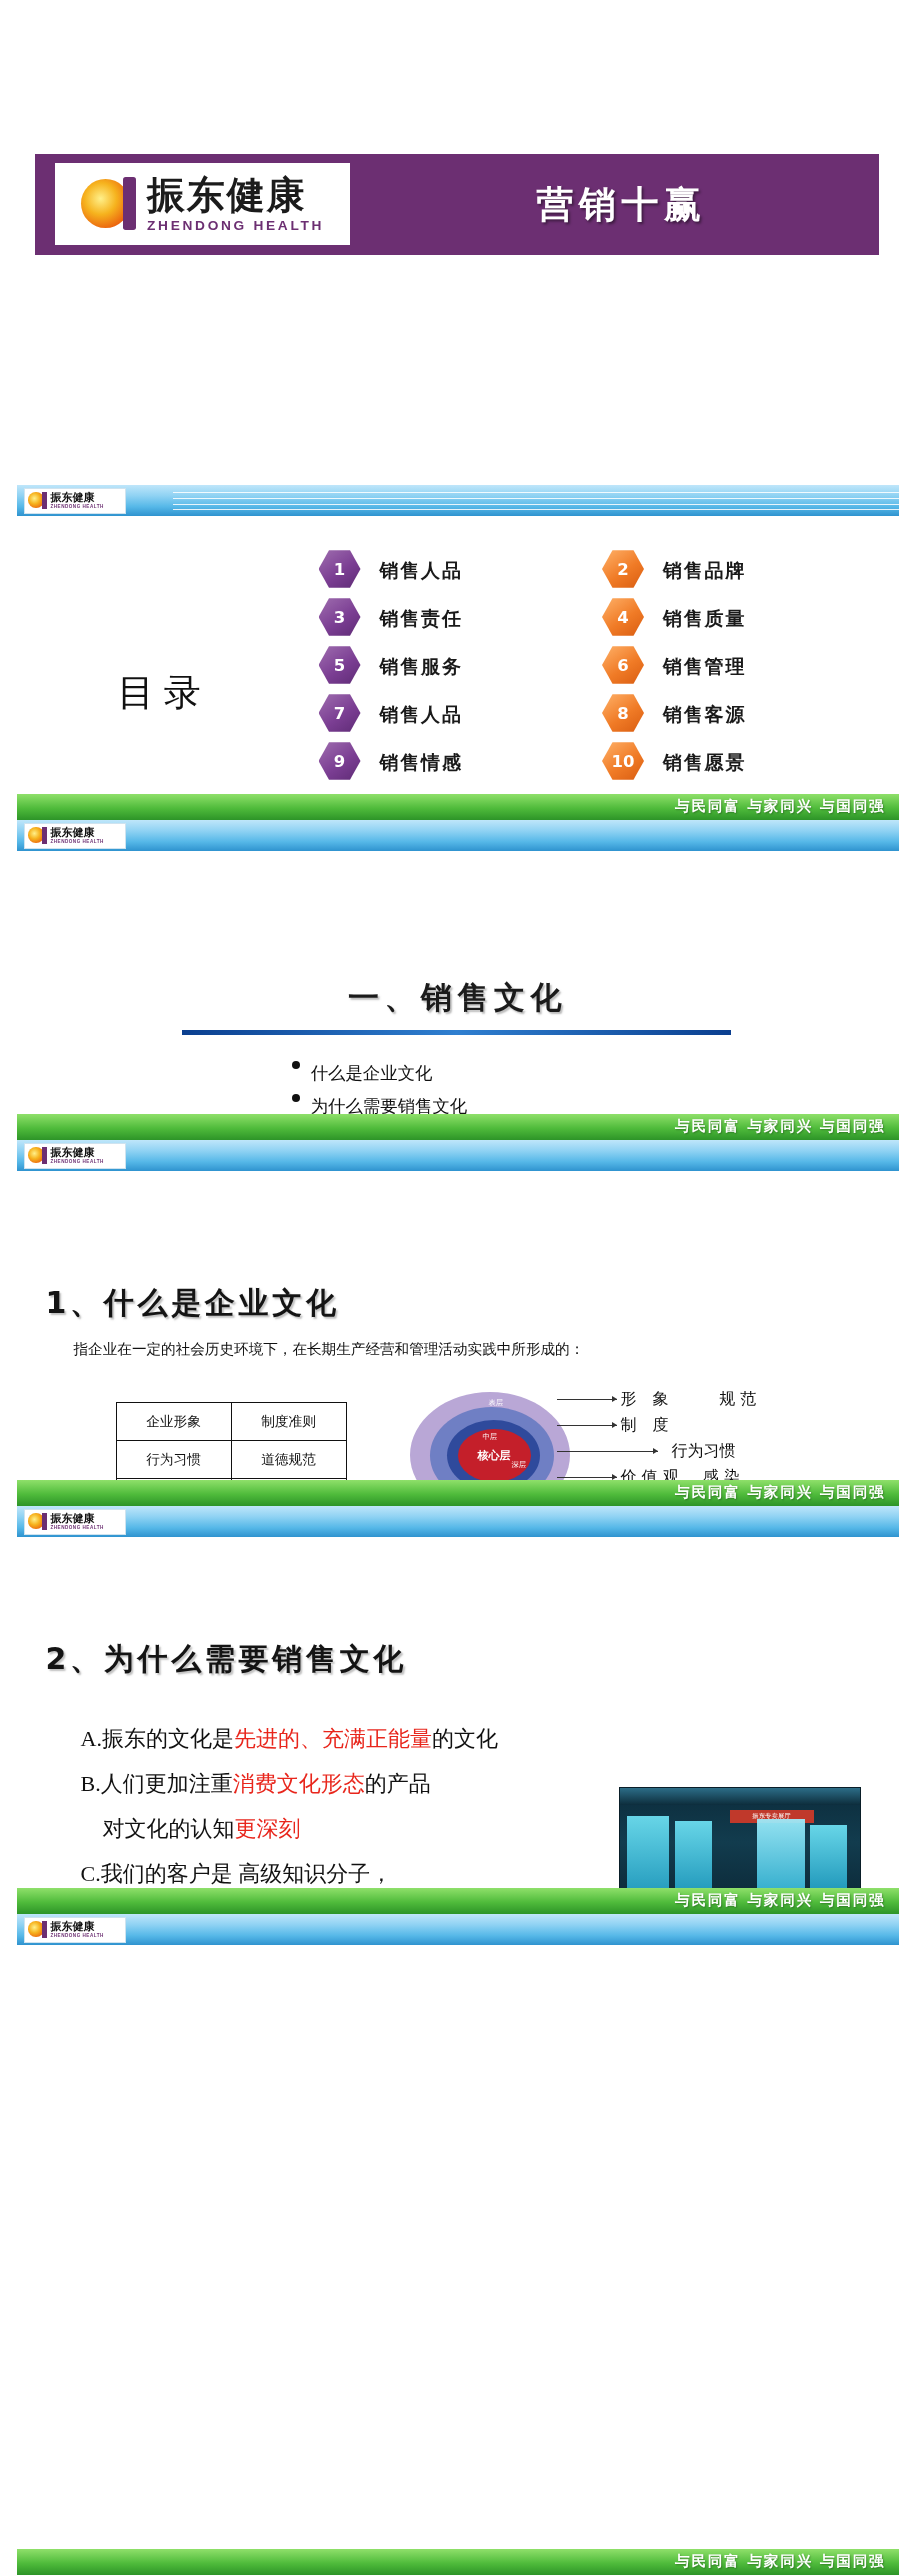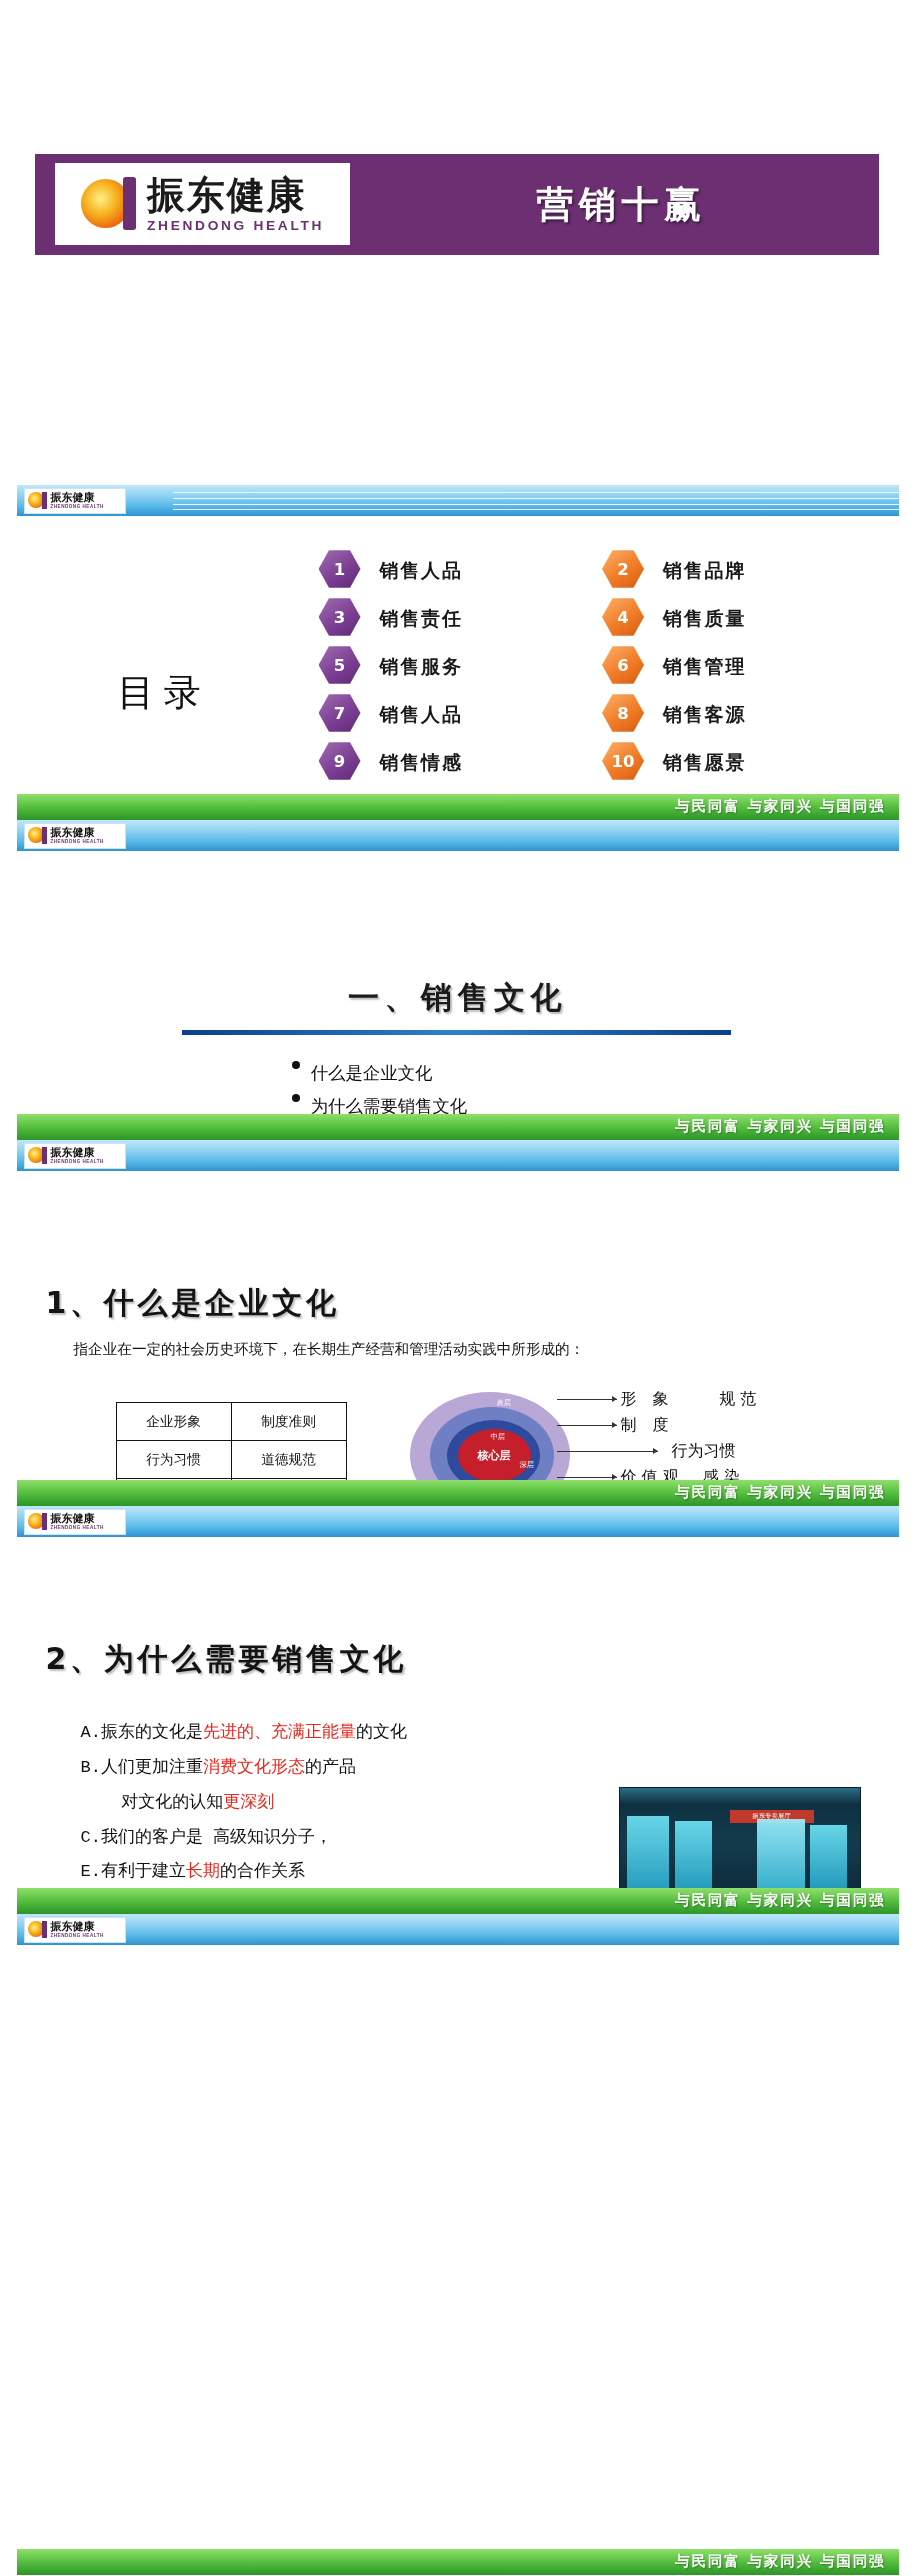--- a/index.html
+++ b/index.html
@@ -214,42 +214,42 @@
     background: #2f4a9c;
   }
   .venn .c4 {
     position: absolute; left: 48px; top: 37px; width: 73px; height: 53px; border-radius: 50%;
     background: #c41f2a;
     display: flex; align-items: center; justify-content: center;
     color: #fff; font-size: 11px; font-weight: bold;
     font-family: "DejaVu Sans", sans-serif;
   }
   .venn .lab {
-    position: absolute; font-size: 7.3px; color: #fff; font-family: "DejaVu Sans", sans-serif; margin-left: 8px;
+    position: absolute; font-size: 7.3px; color: #fff; font-family: "DejaVu Sans", sans-serif;
   }
   .venn-right {
     position: absolute; left: 604px; top: 154px; width: 256px;
     font-size: 16px; color: #111; font-family: "DejaVu Sans", sans-serif;
   }
   .vr-row { position: relative; height: 26px; }
   .vr-arrow {
     position: absolute; left: -64px; top: 10px; width: 60px; height: 0.9px; background: #333;
   }
   .vr-arrow:after {
     content: ""; position: absolute; right: -0.9px; top: -2.7px;
     border-left: 5.5px solid #333; border-top: 3.2px solid transparent; border-bottom: 3.2px solid transparent;
   }
   .spaced { letter-spacing: 5.5px; }
 
   
   #slide5 { top: 1597px; height: 348px; }
   .list2 {
     position: absolute; left: 64px; top: 119px; width: 512px;
-    font-size: 17px; color: #111; line-height: 2.05;
-    font-family: Liberation Mono, monospace;
+    font-size: 22px; color: #111; line-height: 2.05;
+    font-family: Liberation Serif, serif;
   }
   .hl { color: #e8261c; }
   .photo {
     position: absolute; right: 38px; top: 190px;
     width: 242px; height: 137px;
     background: linear-gradient(180deg, #0c2c3c 0%, #123c4e 40%, #0a2230 100%);
     border: 0.9px solid #0a1e28;
     overflow: hidden;
   }
   .photo .panel {

